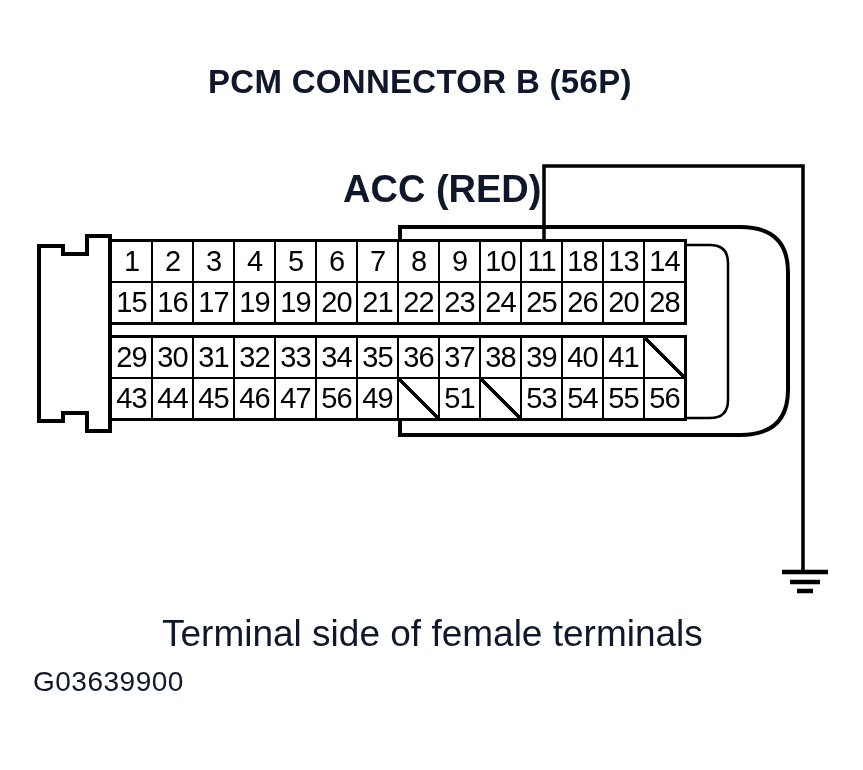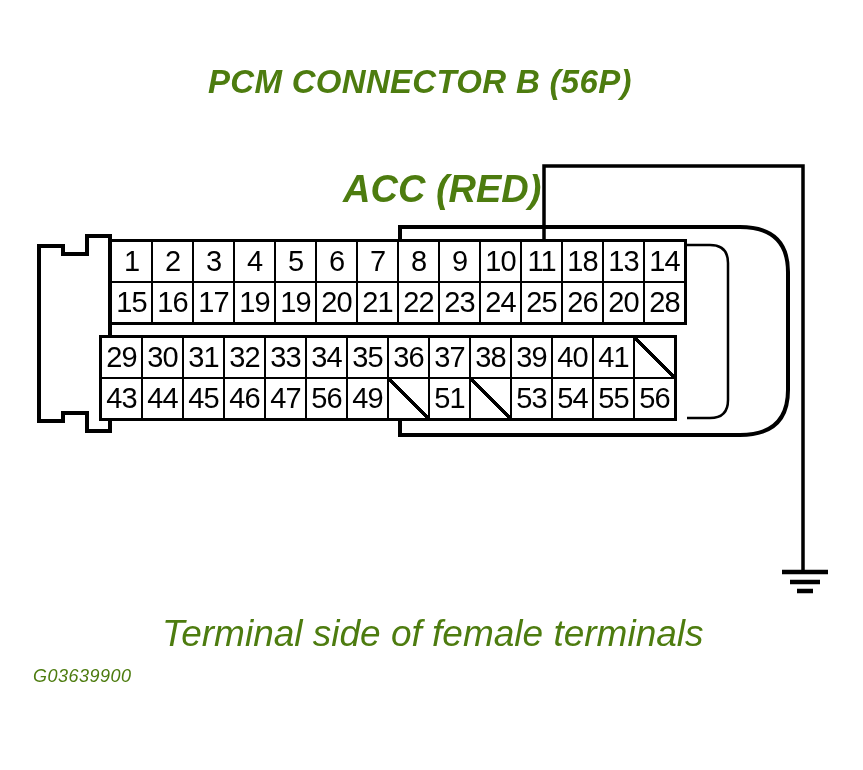--- a/index.html
+++ b/index.html
@@ -6,37 +6,37 @@
   .canvas {
     position: relative;
     width: 863px;
     height: 770px;
     background: #ffffff;
     overflow: hidden;
     font-family: "Liberation Sans", sans-serif;
     color: #000;
   }
   svg.art { position: absolute; left: 0; top: 0; }
-  .t { position: absolute; white-space: nowrap; line-height: 1.1; color: #4d7c0f; font-style: italic; }
+  .t { position: absolute; white-space: nowrap; line-height: 1.1; color: #0f172a; }
   .title   { left: 208px; top: 64px;  font-size: 33px; font-weight: bold; letter-spacing: 0.3px; }
   .acc     { left: 343px; top: 169px; font-size: 38px; font-weight: bold; }
   .jumper  { left: 561px; top: 465px; font-size: 34px; font-weight: bold; }
   .caption { left: 162px; top: 614px; font-size: 37px; font-weight: normal; }
-  .figid   { left: 33px;  top: 667px; font-size: 18px; font-weight: normal; letter-spacing: 0.5px; }
+  .figid   { left: 33px;  top: 667px; font-size: 28px; font-weight: normal; letter-spacing: 0.5px; }
 
   .grid {
     position: absolute;
     display: grid;
     grid-template-columns: repeat(14, 41px);
     grid-auto-rows: 41px;
     border: 2px solid #000;
     background: #000;
   }
   .grid-top    { left: 109px; top: 239px; }
-  .grid-bottom { left: 99px; top: 335px; }
+  .grid-bottom { left: 109px; top: 335px; }
   .cell {
     border: 2px solid #000;
     margin: -1px;
     background: #fff;
     display: flex;
     align-items: center;
     justify-content: center;
     font-size: 29px;
     font-weight: 400;
     letter-spacing: -1px;

